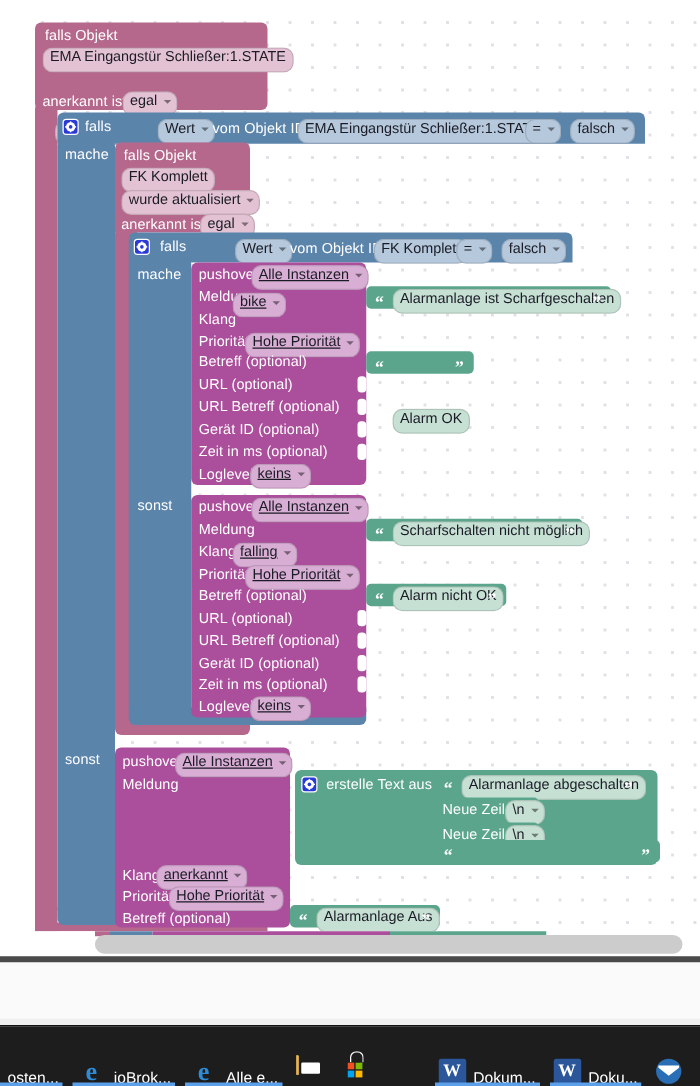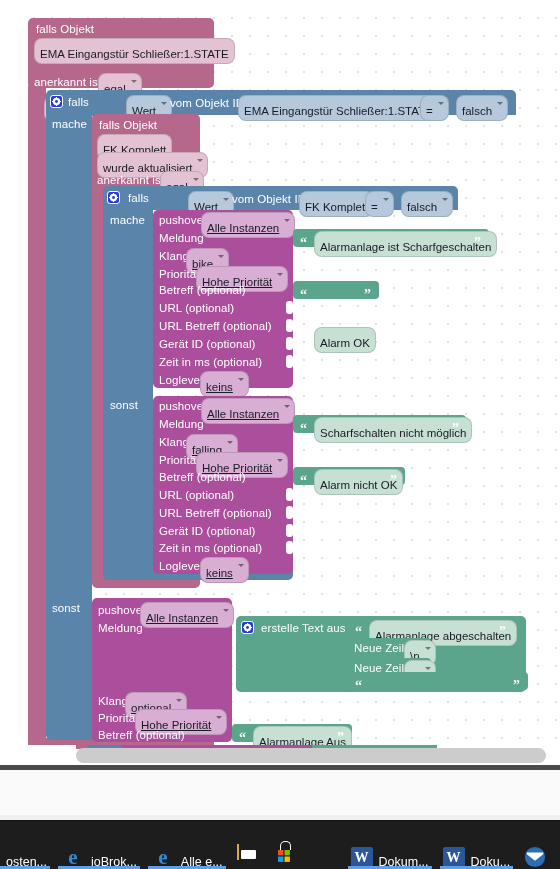--- a/index.html
+++ b/index.html
@@ -42,23 +42,23 @@
     position: absolute;
     color: #ffffff;
     font-size: 11.5px;
     line-height: 13px;
     white-space: nowrap;
     letter-spacing: 0.1px;
   }
   
   .field {
     position: absolute;
-    height: 26px;
+    height: 20px;
     line-height: 15px;
-    padding: 8px 5px;
+    padding: 0 5px;
     border-radius: 8px;
     font-size: 11.5px;
     color: #1b1b25;
     white-space: nowrap;
     border: 1px solid rgba(0,0,0,0.13);
   }
   .field.drop { padding-right: 15px; }
   .caret {
     position: absolute;
     right: 4px; top: 6px;
@@ -309,21 +309,21 @@
   <div class="lbl" style="left:110px; top:399px;">sonst</div>
 
   <div class="blk c-push" style="left:153px; top:210px; width:140px; height:178px;"></div>
   <div class="lbl" style="left:159px; top:214px;">pushover</div>
   <div class="field f-push drop" style="left:201px; top:212px;">
     <span>Alle Instanzen</span>
     <span class="caret"></span>
   </div>
   <div class="lbl" style="left:159px; top:232px;">Meldung</div>
   <div class="lbl" style="left:159px; top:250px;">Klang</div>
-  <div class="field f-push drop" style="left:186px; top:248px;">
+  <div class="field f-push drop" style="left:186px; top:234px;">
     <span>bike</span>
     <span class="caret"></span>
   </div>
   <div class="lbl" style="left:159px; top:268px;">Priorität</div>
   <div class="field f-push drop" style="left:196px; top:266px;">
     <span>Hohe Priorität</span>
     <span class="caret"></span>
   </div>
   <div class="lbl" style="left:159px; top:284px;">Betreff (optional)</div>
   <div class="lbl" style="left:159px; top:302px;">URL (optional)</div>
@@ -394,21 +394,21 @@
 
   <div class="blk c-push" style="left:92px; top:598px; width:140px; height:144px;"></div>
   <div class="lbl" style="left:98px; top:604px;">pushover</div>
   <div class="field f-push drop" style="left:140px; top:602px;">
     <span>Alle Instanzen</span>
     <span class="caret"></span>
   </div>
   <div class="lbl" style="left:98px; top:622px;">Meldung</div>
   <div class="lbl" style="left:98px; top:695px;">Klang</div>
   <div class="field f-push drop" style="left:125px; top:692px;">
-    <span>optional</span>
+    <span>anerkannt</span>
     <span class="caret"></span>
   </div>
   <div class="lbl" style="left:98px; top:712px;">Priorität</div>
   <div class="field f-push drop" style="left:135px; top:709px;">
     <span>Hohe Priorität</span>
     <span class="caret"></span>
   </div>
   <div class="lbl" style="left:98px; top:729px;">Betreff (optional)</div>
 
   <div class="blk c-text" style="left:232px; top:724px; width:120px; height:18px; border-radius:4px;"></div>

